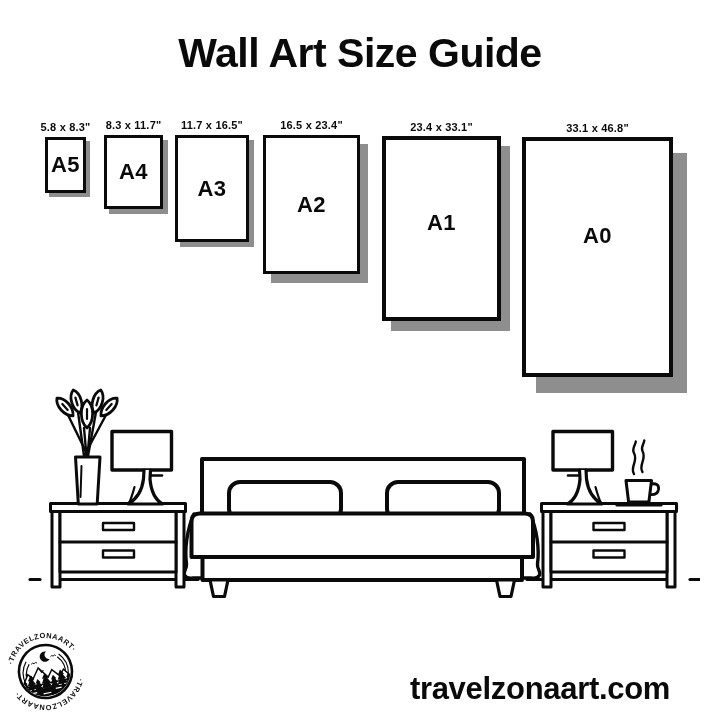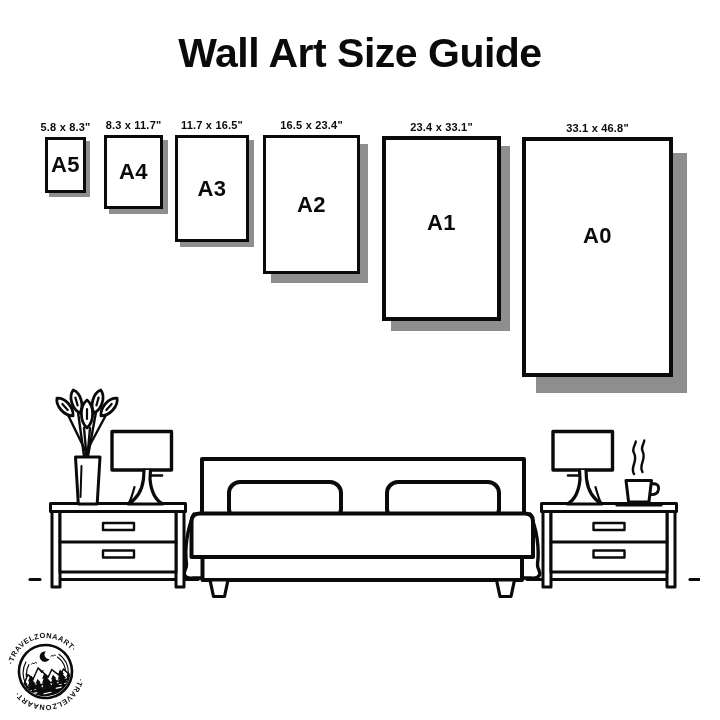--- a/index.html
+++ b/index.html
@@ -204,14 +204,15 @@
       </g>
       <text font-size="7.4" letter-spacing="0.5" fill="currentColor">
         <textPath href="#tp" startOffset="50%" text-anchor="middle">·TRAVELZONAART·</textPath>
       </text>
       <text font-size="7.4" letter-spacing="0.5" fill="currentColor">
         <textPath href="#bp" startOffset="50%" text-anchor="middle">·TRAVELZONAART·</textPath>
       </text>
     </g>
   </svg>
 
+  <div class="url">travelzonaart.com</div>
 
 </div>
 
 </body></html>

